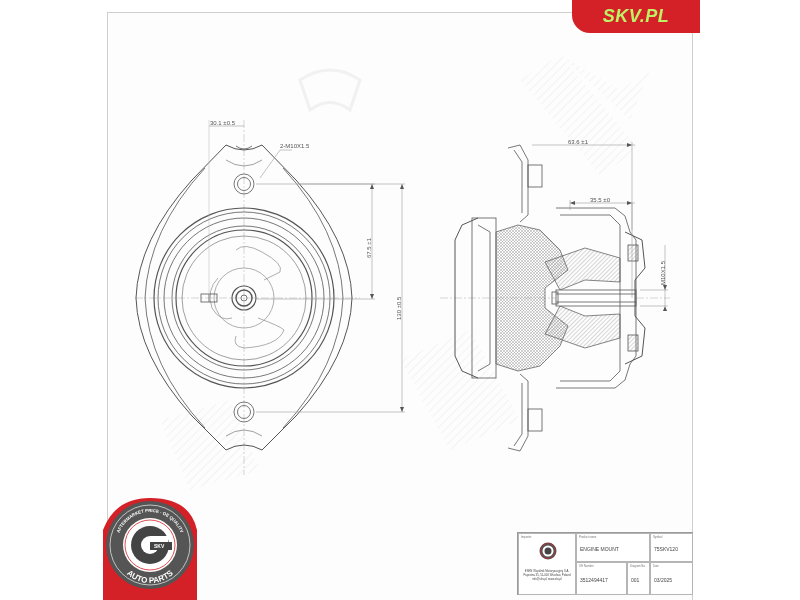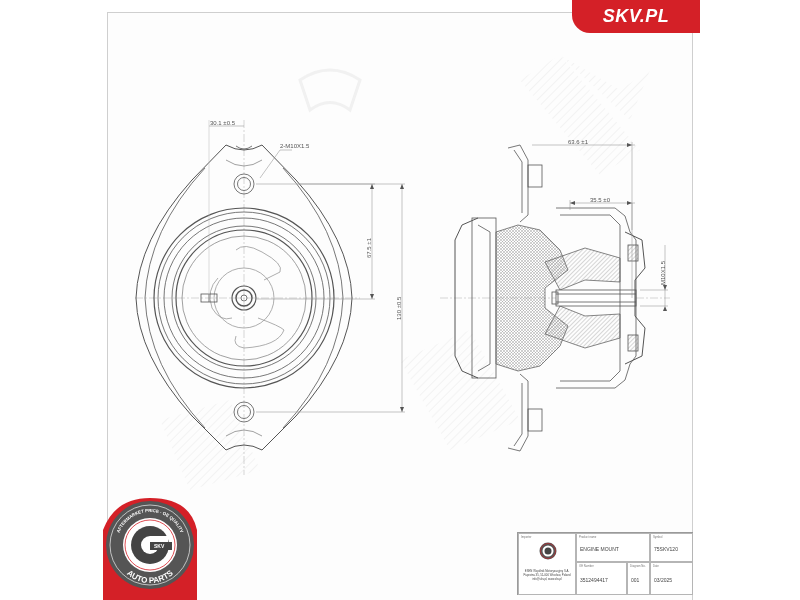--- a/index.html
+++ b/index.html
@@ -4,21 +4,21 @@
 <style>
   html, body { margin:0; padding:0; background:#ffffff; }
   body { width:800px; height:600px; position:relative; overflow:hidden;
          font-family:"Liberation Sans", sans-serif; color:#333; }
   .sheet { position:absolute; left:107px; top:12px; width:586px; height:600px;
            border-left:1px solid #cfcfcf; border-top:1px solid #cfcfcf; border-right:1px solid #cfcfcf;
            background:#fdfdfd; box-sizing:border-box; }
   .brand-tab { position:absolute; left:572px; top:0; width:128px; height:33px;
                background:#d42027; border-bottom-left-radius:18px;
                display:flex; align-items:center; justify-content:center; }
-  .brand-tab span { color:#ffffff; font-weight:bold; font-style:italic; font-size:18px; letter-spacing:0.5px; }
+  .brand-tab span { color:#bef264; font-weight:bold; font-style:italic; font-size:18px; letter-spacing:0.5px; }
   svg.drawing { position:absolute; left:0; top:0; }
   .dim { position:absolute; font-size:6px; color:#555; white-space:nowrap; }
   .dim.v { transform:rotate(-90deg); transform-origin:left top; }
   .title-block { position:absolute; left:517px; top:532px; width:176px; height:63px;
                  border:1px solid #9a9a9a; background:#fff; box-sizing:border-box; }
   .tb-cell { position:absolute; border:0.5px solid #b5b5b5; box-sizing:border-box; }
   .tb-label { position:absolute; left:2px; top:1px; font-size:2.8px; color:#777; }
   .tb-value { position:absolute; left:3px; font-size:5px; color:#444; }
   .tb-addr { position:absolute; left:0; width:100%; text-align:center; font-size:2.8px; color:#444; line-height:3.4px; }
   .seal { position:absolute; left:95px; top:490px; width:110px; height:110px; }

